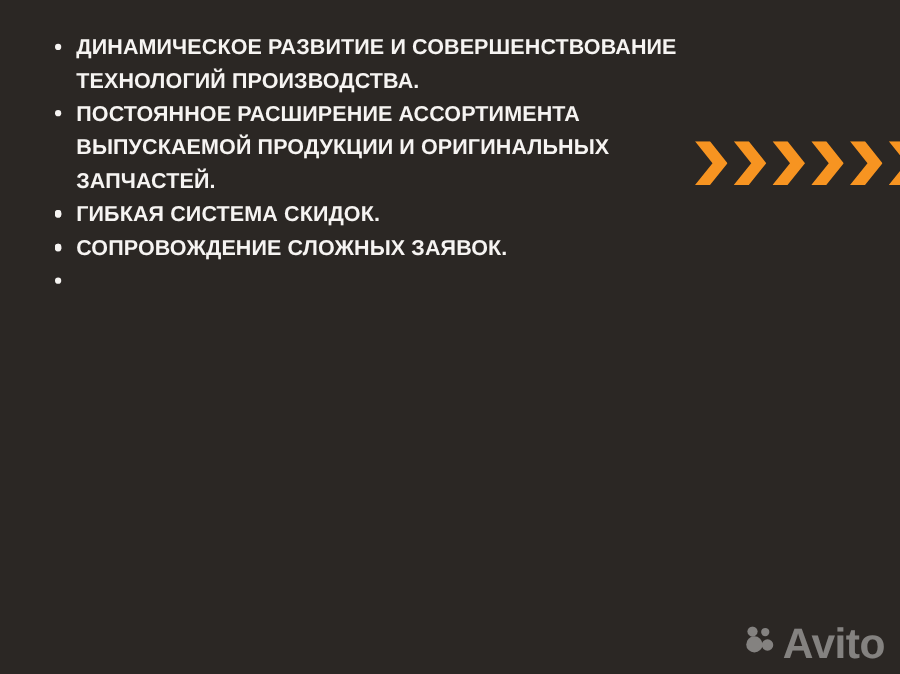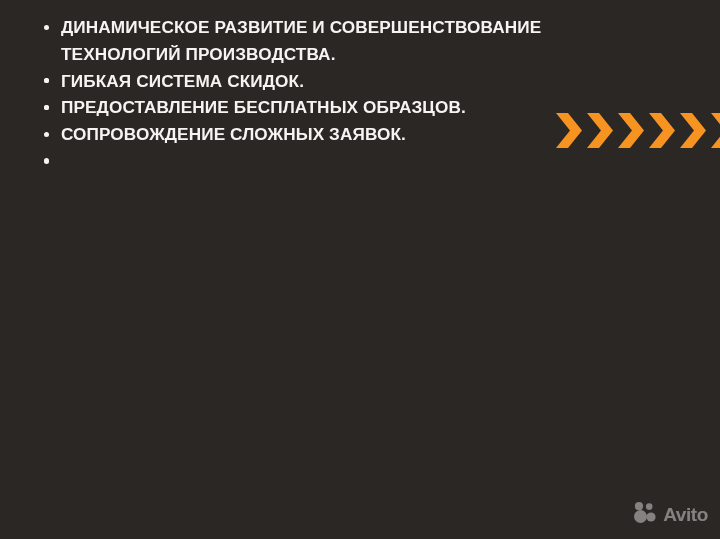--- a/index.html
+++ b/index.html
@@ -18,21 +18,21 @@
     width: 720px;
     height: 539px;
     background: #2b2724;
     overflow: hidden;
   }
 
   
   #benefits-list {
     position: absolute;
     left: 40px;
-    top: 14px;
+    top: 24px;
     width: 560px;
     margin: 0;
     padding: 0;
     list-style: none;
   }
   .benefit-item {
     position: relative;
     padding-left: 21px;
     margin: 0 0 0 0;
     color: #f6f4f2;
@@ -77,37 +77,37 @@
     display: flex;
     align-items: center;
     gap: 4px;
     opacity: 0.42;
   }
   #avito-watermark .avito-mark {
     display: block;
   }
   #avito-watermark .avito-word {
     color: #ffffff;
-    font-size: 19px;
+    font-size: 34px;
     font-weight: bold;
     line-height: 26px;
     letter-spacing: -0.4px;
   }
 </style>
 </head>
 <body>
 
 <div id="slide">
 
   <ul id="benefits-list">
       <li class="benefit-item"><span class="benefit-bullet"></span><span>ДИНАМИЧЕСКОЕ РАЗВИТИЕ И СОВЕРШЕНСТВОВАНИЕ ТЕХНОЛОГИЙ ПРОИЗВОДСТВА.</span></li>
+      <li class="benefit-item"><span class="benefit-bullet"></span><span>ПОСТОЯННОЕ РАСШИРЕНИЕ АССОРТИМЕНТА ВЫПУСКАЕМОЙ ПРОДУКЦИИ И ОРИГИНАЛЬНЫХ ЗАПЧАСТЕЙ.</span></li>
       <li class="benefit-item"><span class="benefit-bullet"></span></li>
       <li class="benefit-item"><span class="benefit-bullet"></span><span>ГИБКАЯ СИСТЕМА СКИДОК.</span></li>
       <li class="benefit-item"><span class="benefit-bullet"></span></li>
-      <li class="benefit-item"><span class="benefit-bullet"></span><span>ПРЕДОСТАВЛЕНИЕ БЕСПЛАТНЫХ ОБРАЗЦОВ.</span></li>
       <li class="benefit-item"><span class="benefit-bullet"></span><span>СОПРОВОЖДЕНИЕ СЛОЖНЫХ ЗАЯВОК.</span></li>
       <li class="benefit-item"><span class="benefit-bullet"></span></li>
     </ul>
 
   <div id="chevron-band">
       <div class="chevron" style="left: 0px;">
         <svg width="26" height="35" viewBox="0 0 26 35" aria-hidden="true">
           <path d="M0 0 H12 L26 17.5 L12 35 H0 L14 17.5 Z" fill="#f79421"></path>
         </svg>
       </div>

